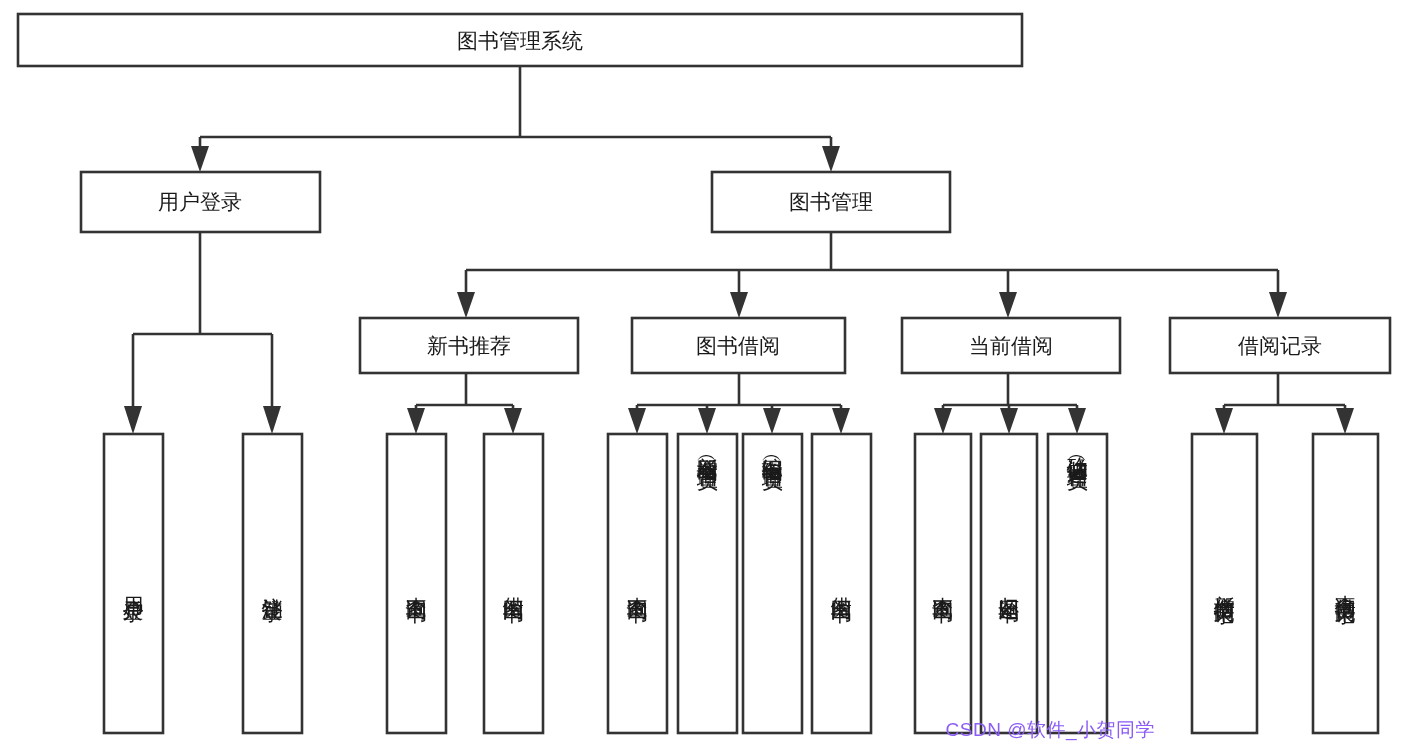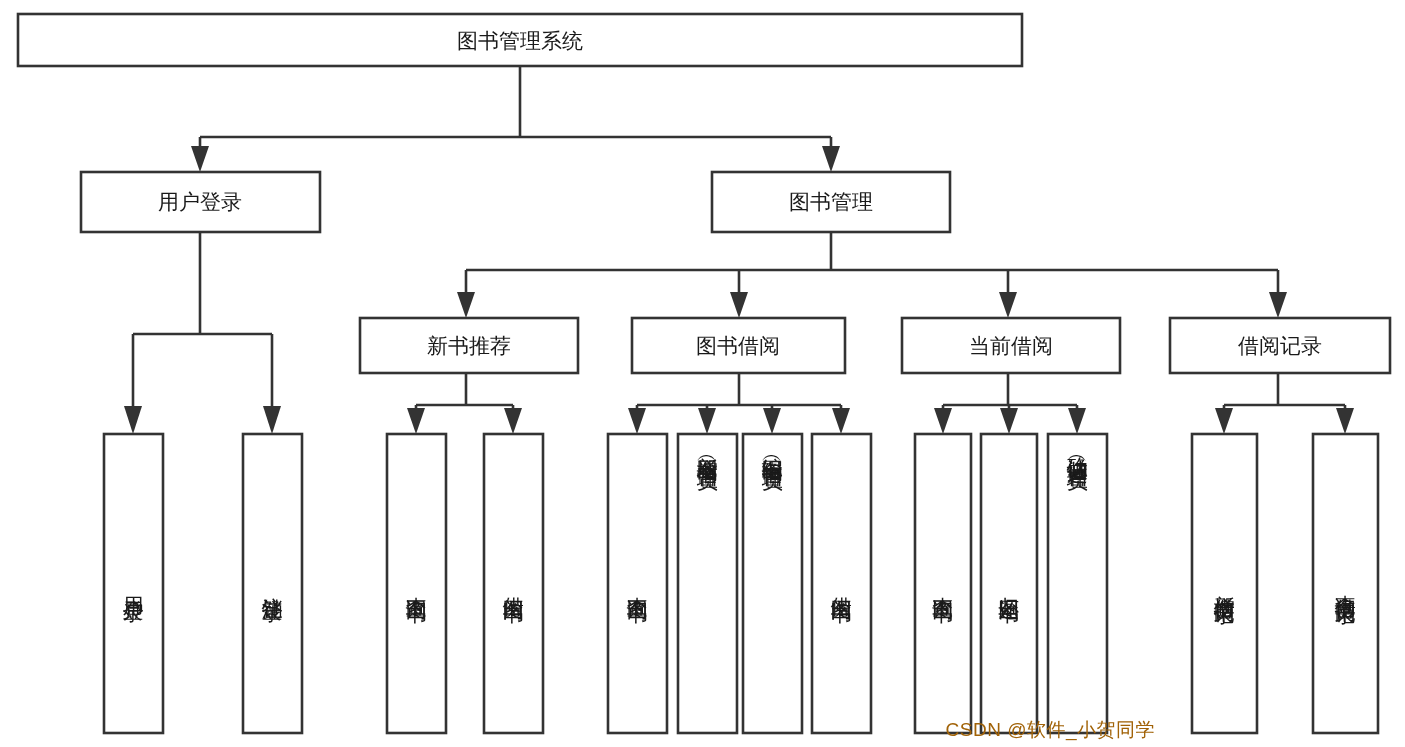--- a/index.html
+++ b/index.html
@@ -72,21 +72,21 @@
     letter-spacing: 2px;
     color: #1a1a1a;
     white-space: nowrap;
   }
   .watermark {
     position: absolute;
     right: 8px;
     bottom: 4px;
     font-family: "Liberation Sans", sans-serif;
     font-size: 19px;
-    color: #a16207;
+    color: #8b5cf6;
     letter-spacing: 0.5px;
     user-select: none;
   }
 </style>
 </head>
 <body>
 
 <div id="diagram-root">
 
   <svg id="flow" viewBox="0 0 1405 747">

